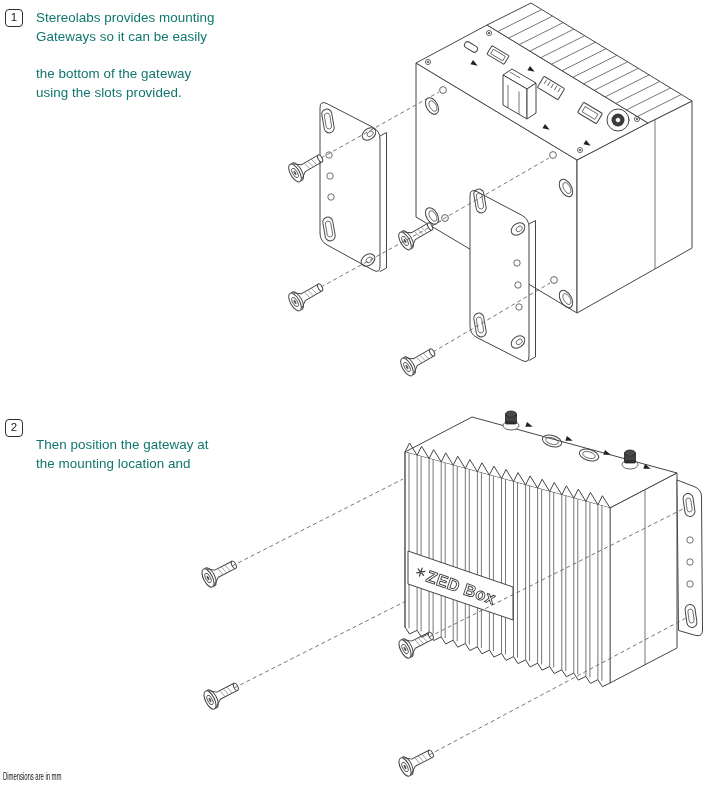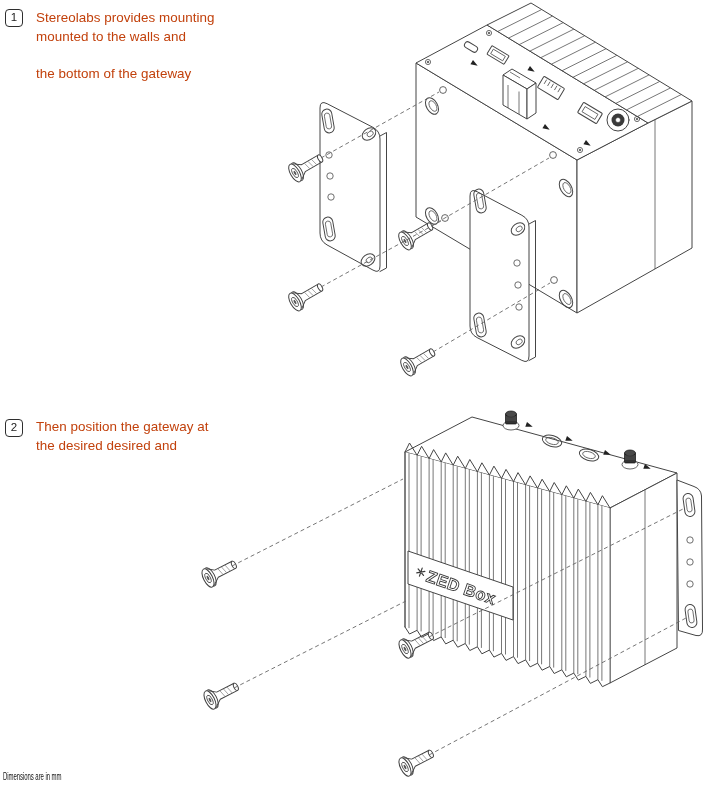--- a/index.html
+++ b/index.html
@@ -7,21 +7,21 @@
     position:relative;width:711px;height:791px;background:#ffffff;
     font-family:"Liberation Sans",sans-serif;overflow:hidden;color:#282828;
   }
   .stepnum{
     position:absolute;width:16px;height:16px;border:1.5px solid #2e2e2e;border-radius:4px;
     display:flex;align-items:center;justify-content:center;
     font-size:11.5px;line-height:1;color:#222;background:#fff;
   }
   .steptext{
     position:absolute;left:36px;width:210px;
-    font-size:13.4px;line-height:18.7px;letter-spacing:0.05px;color:#c2410c;
+    font-size:13.4px;line-height:18.7px;letter-spacing:0.05px;color:#0f766e;
   }
   .steptext div{white-space:nowrap;}
   .footnote{
     position:absolute;left:3px;top:771px;font-size:10px;color:#111;
     transform:scaleX(0.6);transform-origin:left top;white-space:nowrap;letter-spacing:-0.1px;
   }
   svg.illus{position:absolute;left:0;top:0;pointer-events:none;}
   svg .ln{stroke:#454545;stroke-width:1;fill:none;stroke-linejoin:round;stroke-linecap:round;}
   svg .face{stroke:#454545;stroke-width:1;fill:#ffffff;stroke-linejoin:round;}
   svg .thin{stroke:#4a4a4a;stroke-width:0.75;fill:none;}
@@ -35,31 +35,32 @@
 </head>
 <body>
 
 <div class="canvas">
 
   <div class="stepnum" style="left:5px;top:9px;">
     <span>1</span>
   </div>
   <div class="steptext" style="top:9px;">
       <div>Stereolabs provides mounting</div>
-      <div>mounted to the walls and</div>
+      <div>Gateways so it can be easily</div>
       <div>&nbsp;</div>
       <div>the bottom of the gateway</div>
+      <div>using the slots provided.</div>
     </div>
 
   <div class="stepnum" style="left:5px;top:419px;">
     <span>2</span>
   </div>
-  <div class="steptext" style="top:418px;">
+  <div class="steptext" style="top:436px;">
       <div>Then position the gateway at</div>
-      <div>the desired desired and</div>
+      <div>the mounting location and</div>
     </div>
 
   <div class="footnote">Dimensions are in mm</div>
 
   <svg class="illus" width="711" height="791" viewBox="0 0 711 791">
     <defs>
       <g id="screw">
         <ellipse cx="2.5" cy="0" rx="4.5" ry="10" fill="#fff" stroke="#3f3f3f" stroke-width="0.9"></ellipse>
         <ellipse cx="0" cy="0" rx="4.5" ry="10" fill="#fff" stroke="#3f3f3f" stroke-width="1"></ellipse>
         <path d="M3,-8.8 L9.5,-4 M3,8.8 L9.5,4 M9.5,-4 L29,-4 M9.5,4 L29,4" stroke="#3f3f3f" stroke-width="0.9" fill="none" stroke-linecap="round"></path>

